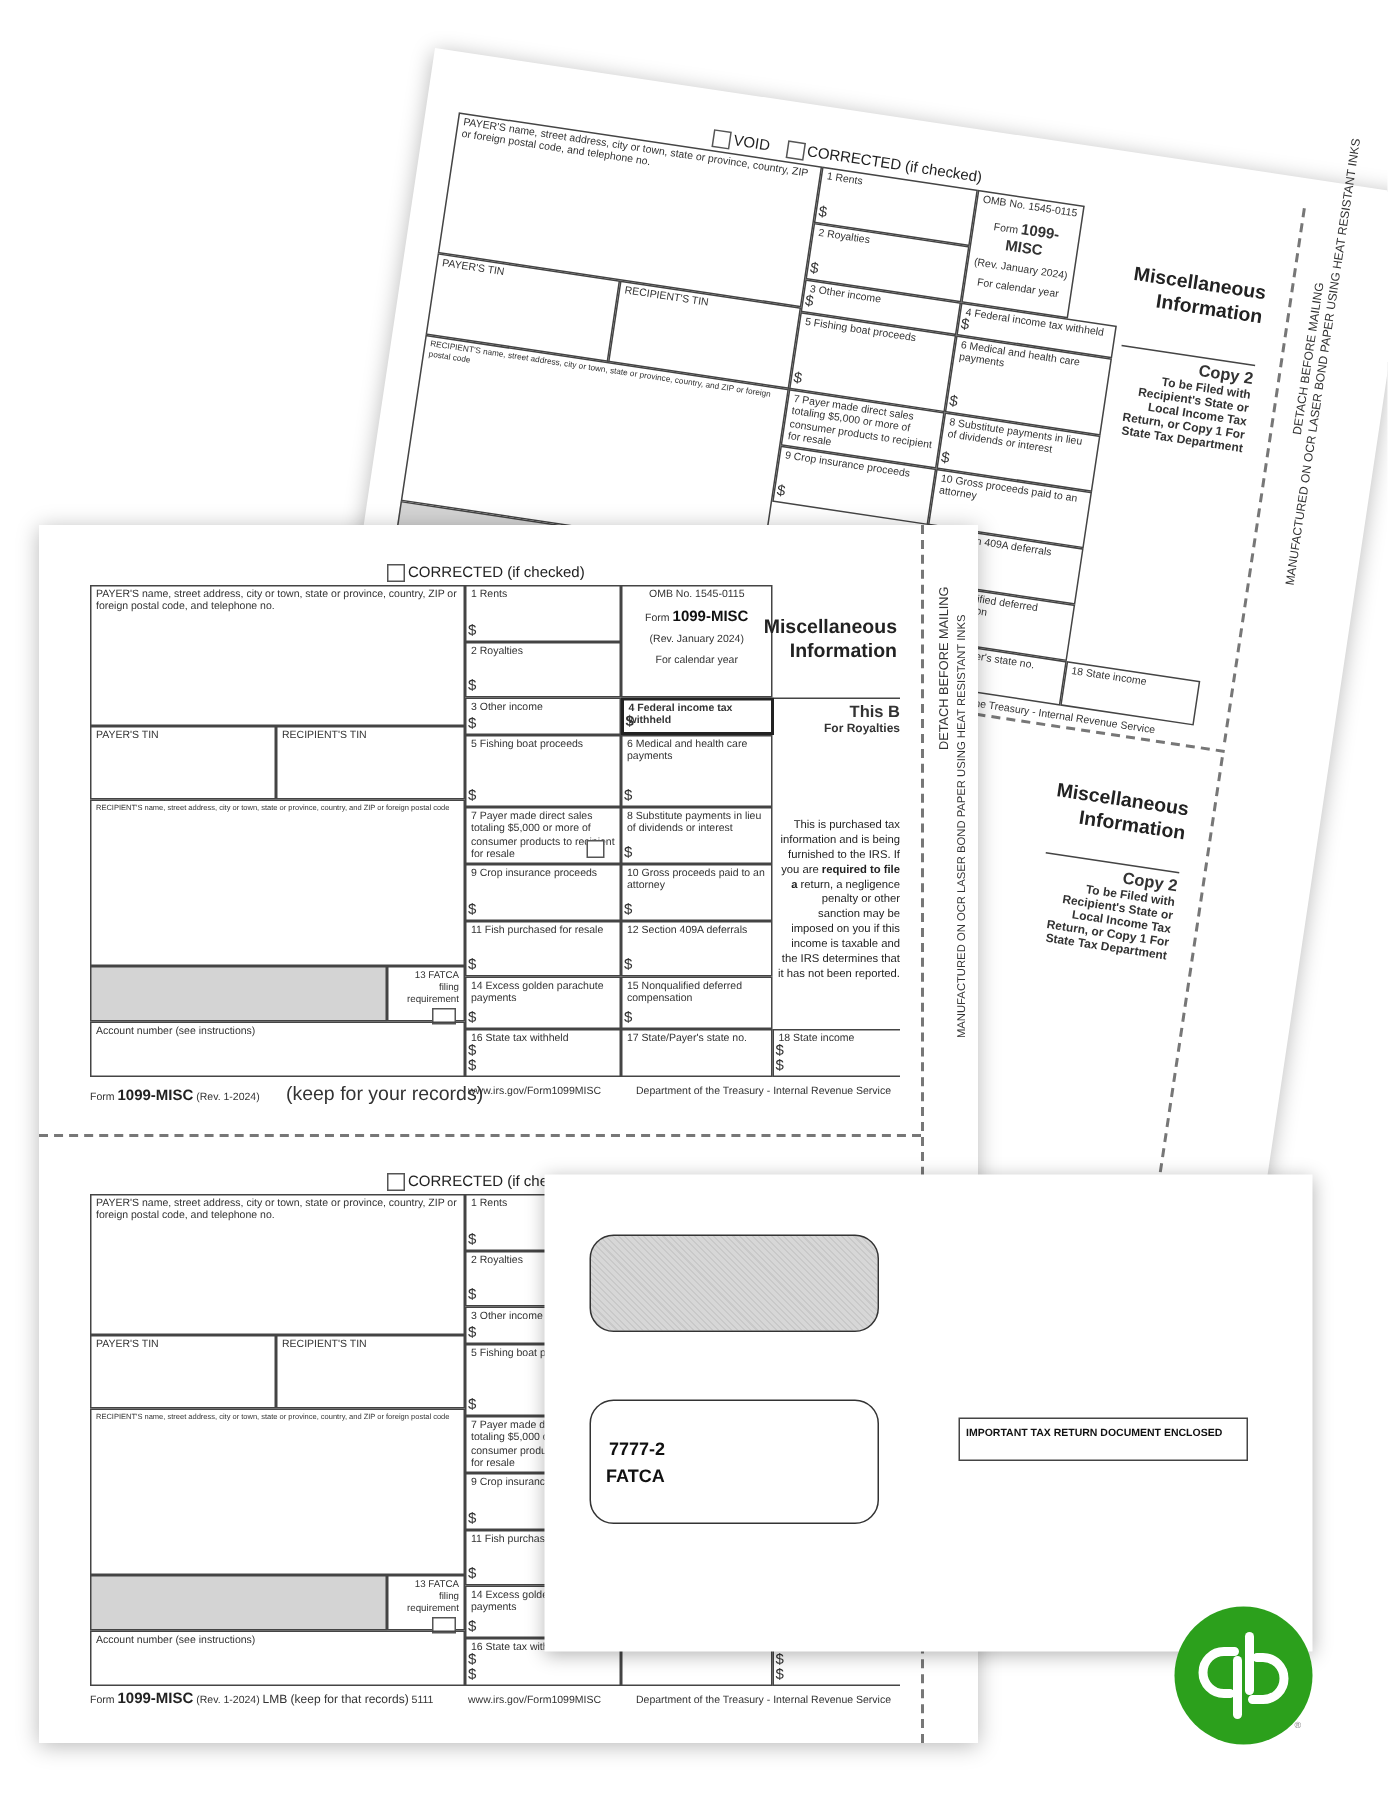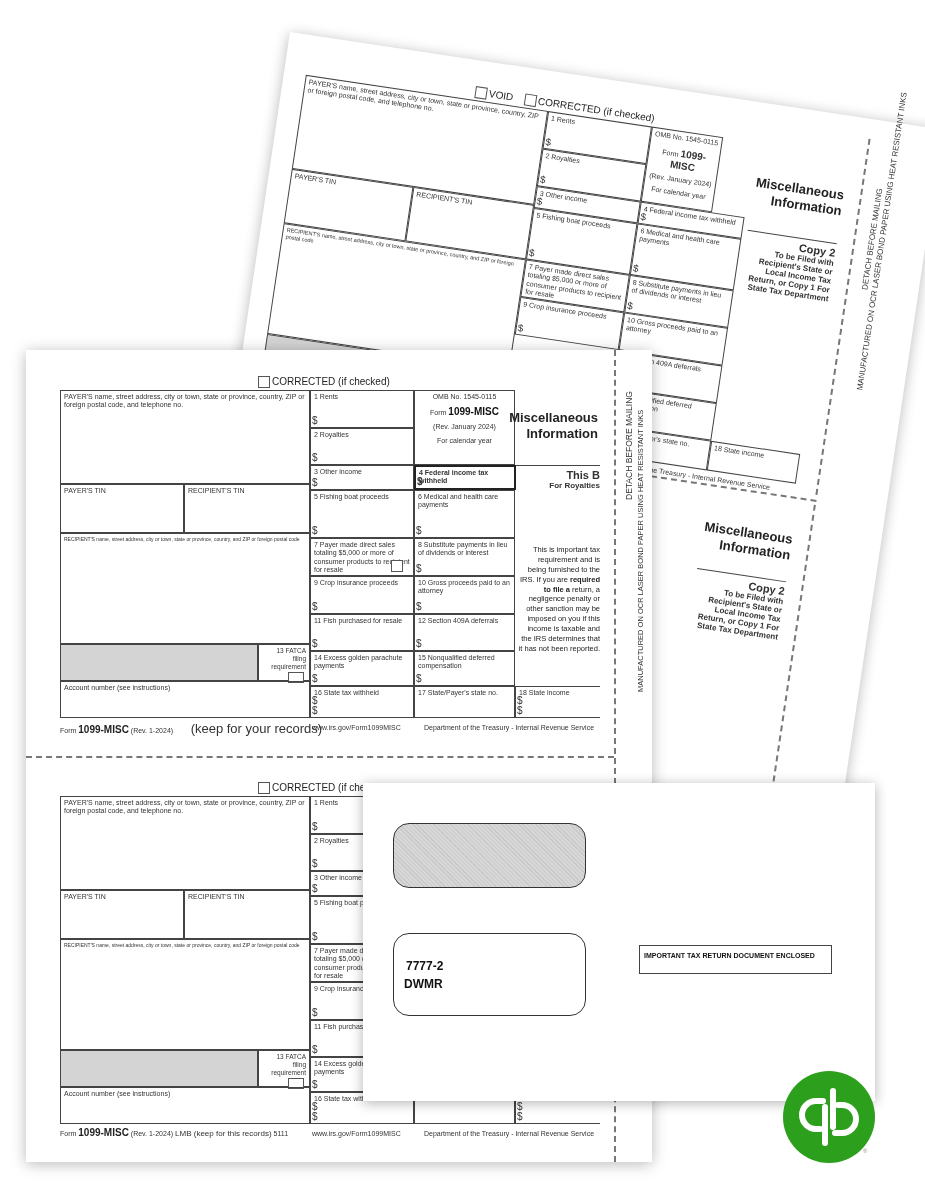--- a/index.html
+++ b/index.html
@@ -139,21 +139,21 @@
     <div class="cell" style="left:455px;top:296px;width:85px;height:32px;border-right:none;"><span>18 State income</span><span class="dollar" style="bottom:10px">$</span><span class="dollar">$</span></div>
 
     <div class="big-title" style="left:430px;top:20px;width:108px;">
         <div>Miscellaneous</div>
         <div>Information</div>
       </div>
     <div style="position:absolute;left:456px;top:75px;width:84px;border-top:1px solid #444;padding-top:3px;">
       <div class="copy-title">This B</div>
       <div class="copy-sub">For Royalties</div>
     </div>
-    <div class="info-text" style="left:458px;top:155px;width:82px;"><span>This is important tax requirement and is being furnished to the IRS. If you are </span><b>required to file a</b><span> return, a negligence penalty or other sanction may be imposed on you if this income is taxable and the IRS determines that it has not been reported.</span></div>
+    <div class="info-text" style="left:458px;top:155px;width:82px;"><span>This is purchased tax information and is being furnished to the IRS. If you are </span><b>required to file a</b><span> return, a negligence penalty or other sanction may be imposed on you if this income is taxable and the IRS determines that it has not been reported.</span></div>
 
     <div class="footer-line" style="left:0;top:331px;"><span>Form</span> <span class="fn">1099-MISC</span> <span>(Rev. 1-2024)</span> &nbsp;&nbsp;&nbsp;&nbsp;&nbsp;&nbsp;&nbsp; <span style="font-size:13px">(keep for your records)</span></div>
     <div class="footer-line" style="left:252px;top:334px;">www.irs.gov/Form1099MISC</div>
     <div class="footer-line" style="left:364px;top:334px;">Department of the Treasury - Internal Revenue Service</div>
   </div>
 
   <div class="dash-v" style="left:588px;top:0;height:812px;"></div>
   <div class="dash-h" style="left:0;top:406px;width:588px;"></div>
   <div class="vtext" style="left:598px;top:150px;font-size:8.5px;">DETACH BEFORE MAILING</div>
   <div class="vtext" style="left:610px;top:342px;font-size:7.5px;">MANUFACTURED ON OCR LASER BOND PAPER USING HEAT RESISTANT INKS</div>
@@ -178,31 +178,31 @@
     <div class="cell" style="left:250px;top:186px;width:104px;height:38px;"><span>9 Crop insurance proceeds</span><span class="dollar">$</span></div>
     <div class="cell" style="left:250px;top:224px;width:104px;height:37px;"><span>11 Fish purchased for resale</span><span class="dollar">$</span></div>
     <div class="cell" style="left:250px;top:261px;width:104px;height:35px;"><span>14 Excess golden parachute payments</span><span class="dollar">$</span></div>
     <div class="cell" style="left:250px;top:296px;width:104px;height:32px;"><span>16 State tax withheld</span><span class="dollar" style="bottom:10px">$</span><span class="dollar">$</span></div>
     <div class="cell" style="left:354px;top:296px;width:101px;height:32px;"></div>
     <div class="cell" style="left:455px;top:296px;width:85px;height:32px;border-right:none;">
         <span class="dollar" style="bottom:10px">$</span>
         <span class="dollar">$</span>
       </div>
 
-    <div class="footer-line" style="left:0;top:331px;"><span>Form</span> <span class="fn">1099-MISC</span> <span>(Rev. 1-2024)</span> <span style="font-size:8px">LMB (keep for this records)</span> <span>5111</span></div>
+    <div class="footer-line" style="left:0;top:331px;"><span>Form</span> <span class="fn">1099-MISC</span> <span>(Rev. 1-2024)</span> <span style="font-size:8px">LMB (keep for that records)</span> <span>5111</span></div>
     <div class="footer-line" style="left:252px;top:334px;">www.irs.gov/Form1099MISC</div>
     <div class="footer-line" style="left:364px;top:334px;">Department of the Treasury - Internal Revenue Service</div>
   </div>
 </div>
 
 <div class="sheet" id="envelope">
   <div class="win top" style="left:30px;top:40px;width:193px;height:65px;"></div>
   <div class="win" style="left:30px;top:150px;width:193px;height:83px;">
     <div class="env-num" style="left:12px;top:25px;">7777-2</div>
-    <div class="env-num" style="left:10px;top:43px;">DWMR</div>
+    <div class="env-num" style="left:10px;top:43px;">FATCA</div>
   </div>
   <div class="env-notice" style="left:276px;top:162px;width:193px;height:29px;">IMPORTANT TAX RETURN DOCUMENT ENCLOSED</div>
 </div>
 
 <div id="qb-logo">
   <svg width="92" height="92" viewBox="0 0 92 92">
     <path d="M40 30 H33 A14 14 0 0 0 33 58 H37" fill="none" stroke="#fff" stroke-width="6" stroke-linecap="round"></path>
     <line x1="42" y1="36" x2="42" y2="72" stroke="#fff" stroke-width="6" stroke-linecap="round"></line>
     <path d="M52 62 H59 A14 14 0 0 0 59 34 H55" fill="none" stroke="#fff" stroke-width="6" stroke-linecap="round"></path>
     <line x1="50" y1="20" x2="50" y2="56" stroke="#fff" stroke-width="6" stroke-linecap="round"></line>

